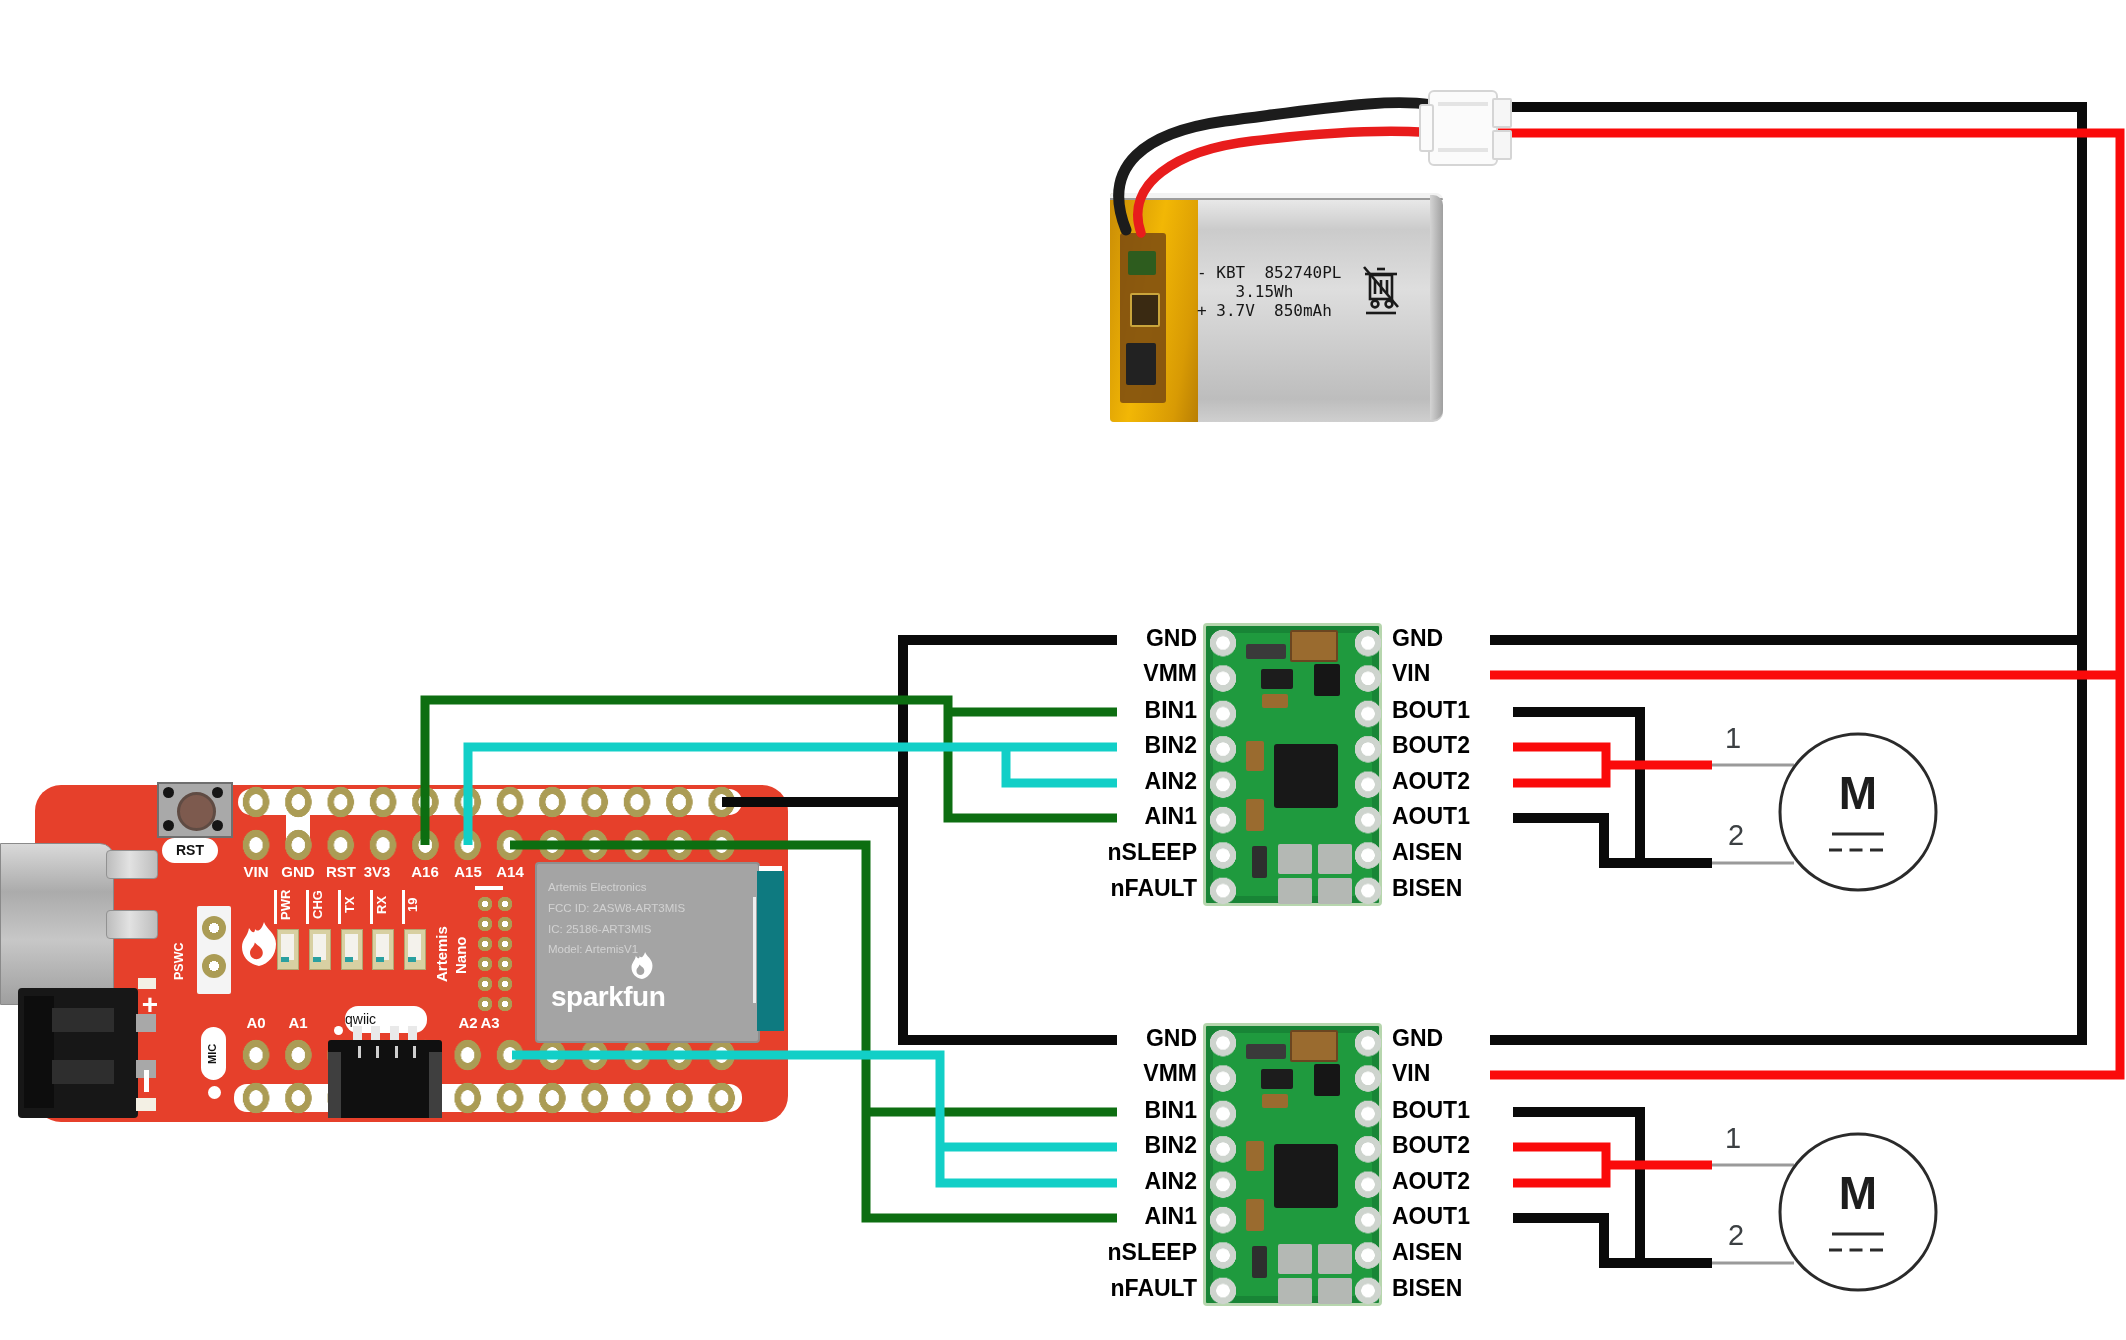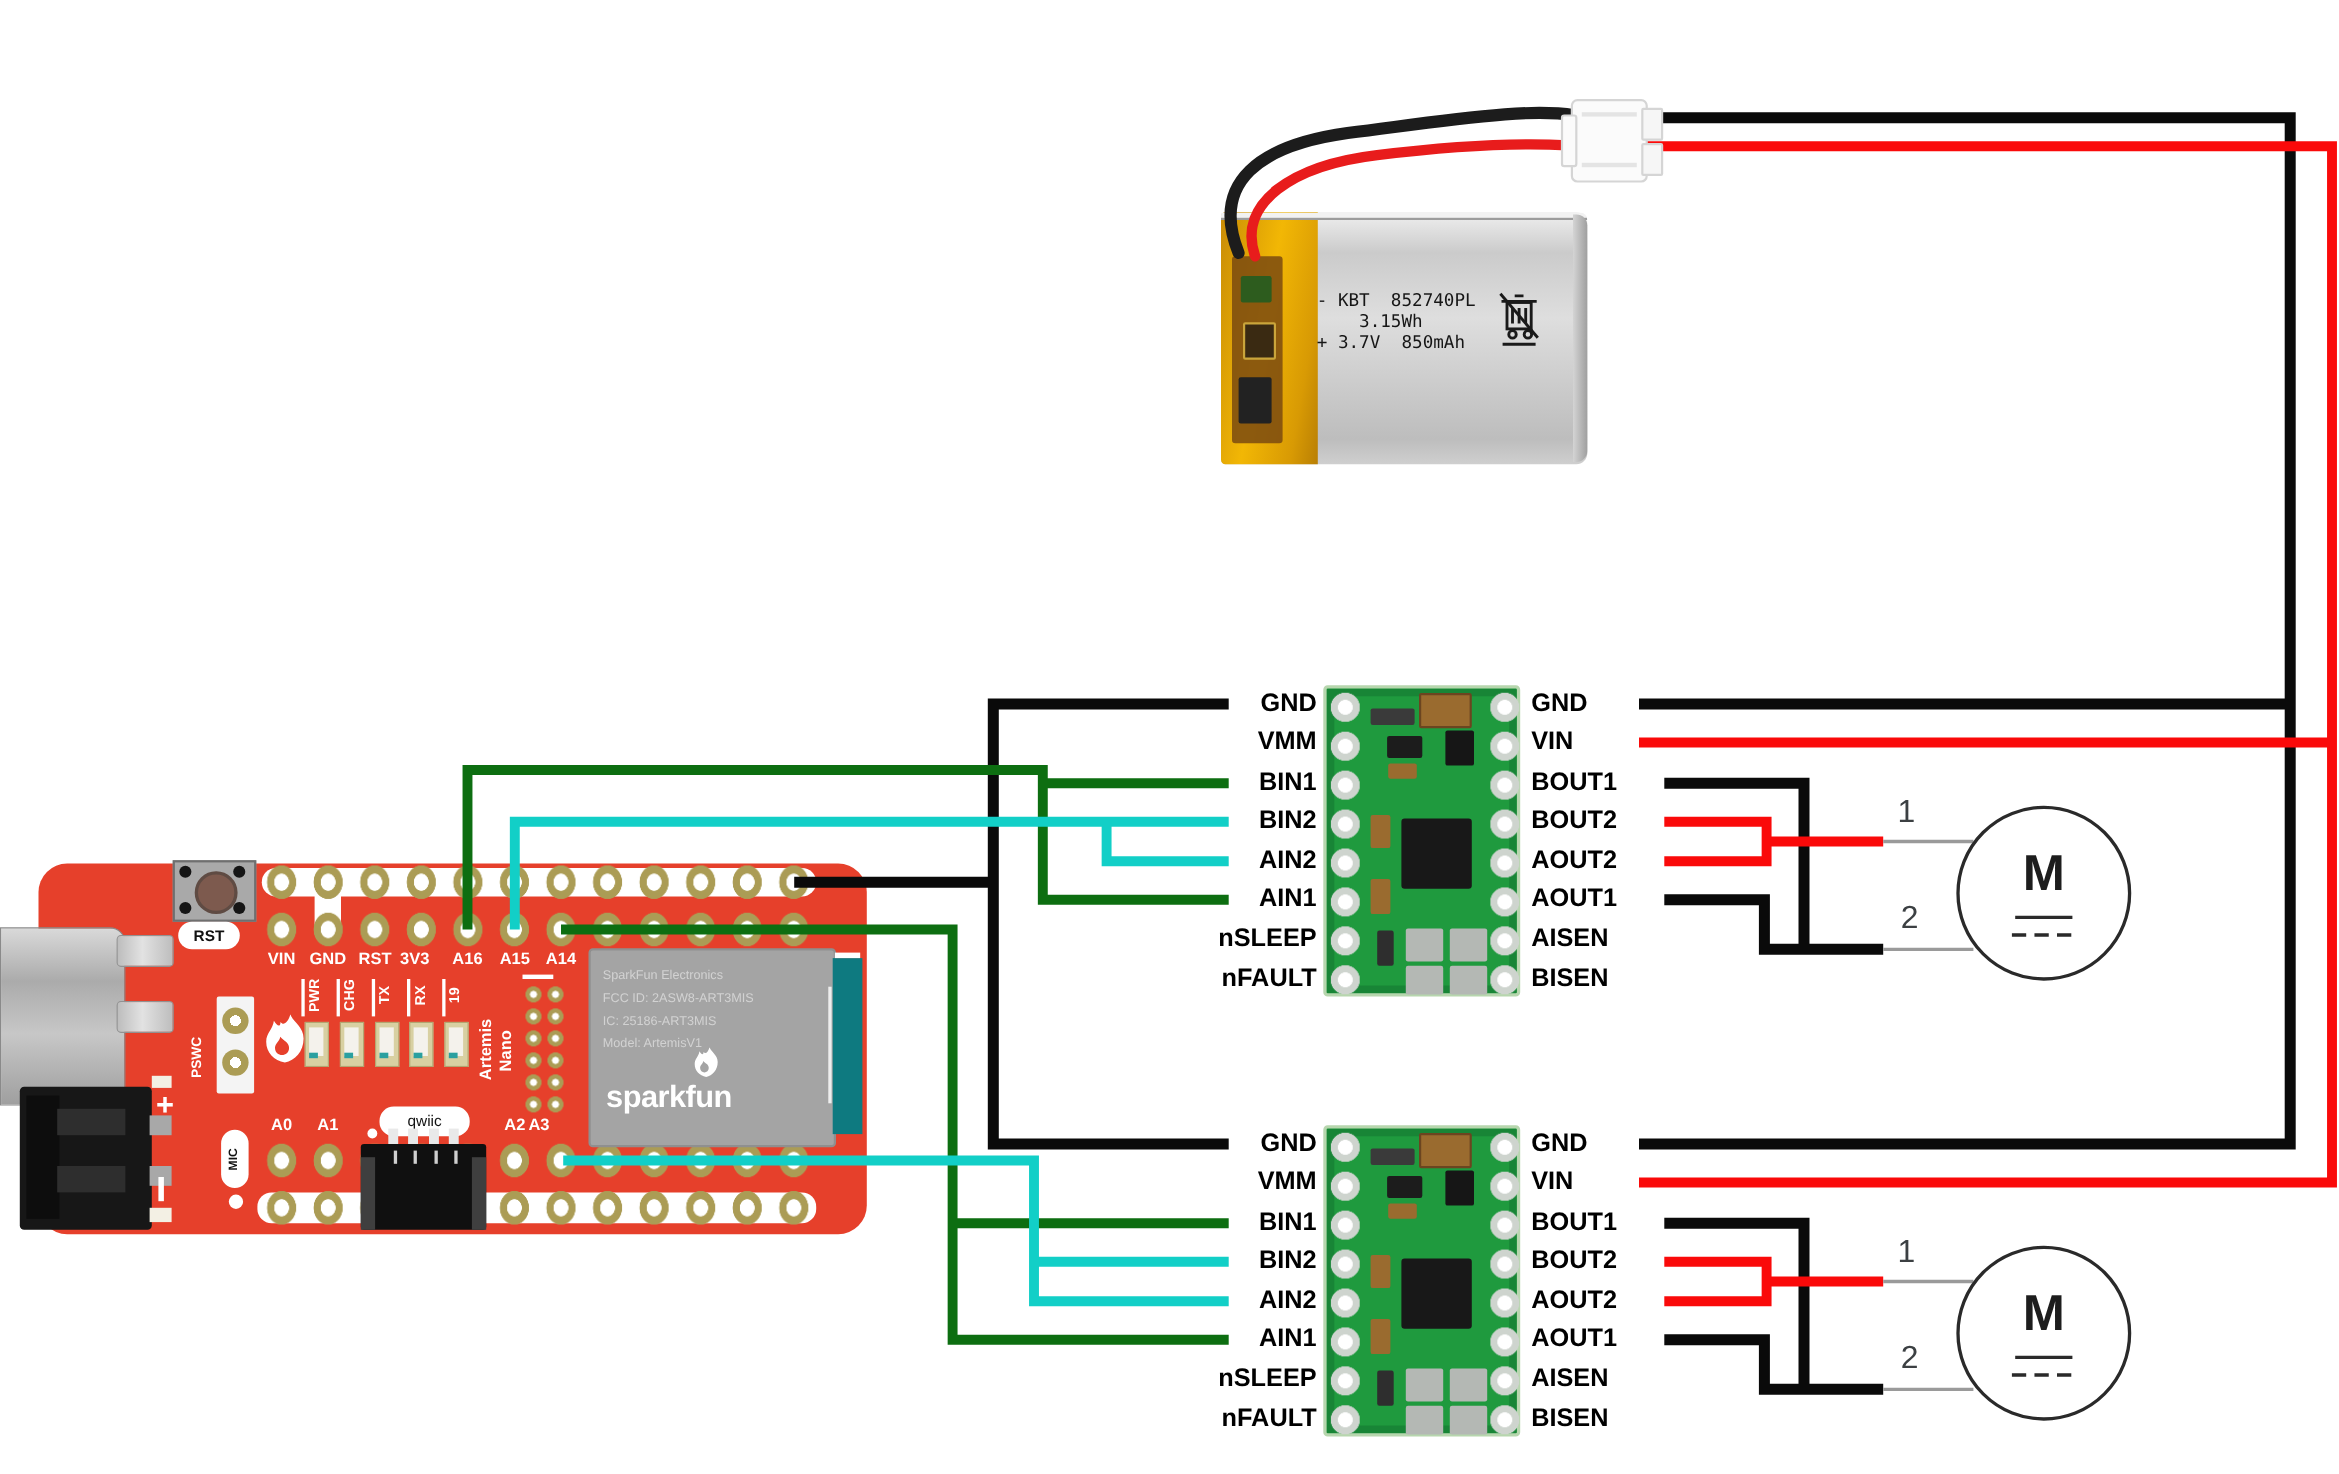--- a/index.html
+++ b/index.html
@@ -129,36 +129,36 @@
 
   <div class="abs vtext" style="left:433px;top:920px;height:68px;width:18px;color:#fff;font:bold 15px 'Liberation Sans',sans-serif;z-index:7">Artemis</div>
   <div class="abs vtext" style="left:452px;top:930px;height:50px;width:16px;color:#fff;font:bold 15px 'Liberation Sans',sans-serif;z-index:7">Nano</div>
 
   <div class="abs" style="left:475px;top:894px;width:40px;height:120px;z-index:2;
               background-image:radial-gradient(circle 7px at 10px 10px,#fff 0 3px,#ab9c55 3.5px 7px,rgba(0,0,0,0) 7.5px);
               background-size:20px 20px"></div>
   <div class="abs" style="left:475px;top:886px;width:28px;height:4px;background:#fff;z-index:2"></div>
 
   <div class="abs" style="left:535px;top:862px;width:221px;height:177px;background:#a4a4a4;border:2px solid #8f8f8f;border-radius:4px;z-index:2"></div>
-  <div class="modline" style="top:881px">SparkFun Electronics</div>
+  <div class="modline" style="top:881px">Artemis Electronics</div>
   <div class="modline" style="top:902px">FCC ID: 2ASW8-ART3MIS</div>
   <div class="modline" style="top:923px">IC: 25186-ART3MIS</div>
   <div class="modline" style="top:943px">Model: ArtemisV1</div>
   <svg class="abs" style="left:627px;top:952px;z-index:7" width="30" height="32" viewBox="0 0 38 52">
     <path fill="#ffffff" d="M24 0c2 7 12 11 12 22 0 12-8 20-17 22C9 42 2 35 2 25 2 17 8 14 9 6c3 5 6 6 6 1 3 4 7 0 9-7z"></path>
     <path fill="#a4a4a4" d="M16 18c4 5 10 6 10 13 0 5-4 8-8 8s-8-3-8-8c0-6 5-7 6-13z" transform="translate(2,6) scale(.8)"></path>
   </svg>
   <div class="abs" style="left:551px;top:981px;color:#fff;font:bold 28px 'Liberation Sans',sans-serif;letter-spacing:-.5px;z-index:7">sparkfun</div>
 
   <div class="abs" style="left:757px;top:871px;width:27px;height:160px;background:#0e7a80;z-index:2"></div>
   <div class="abs" style="left:753px;top:897px;width:3px;height:106px;background:#eee;z-index:2"></div>
   <div class="abs" style="left:759px;top:866px;width:23px;height:5px;background:#fff;z-index:2"></div>
 
   <div class="abs" style="left:345px;top:1006px;width:82px;height:27px;background:#fff;border-radius:13px;z-index:3;
-              text-align:center;font:14px 'Liberation Sans',sans-serif;line-height:27px;color:#111">qwiic</div>
+              font:14px 'Liberation Sans',sans-serif;line-height:27px;color:#111">qwiic</div>
   <div class="abs" style="left:334px;top:1026px;width:9px;height:9px;border-radius:50%;background:#fff;z-index:3"></div>
   <div class="abs" style="left:353px;top:1026px;width:9px;height:18px;background:#e9e9e9;z-index:3"></div>
   <div class="abs" style="left:371px;top:1026px;width:9px;height:18px;background:#e9e9e9;z-index:3"></div>
   <div class="abs" style="left:390px;top:1026px;width:9px;height:18px;background:#e9e9e9;z-index:3"></div>
   <div class="abs" style="left:408px;top:1026px;width:9px;height:18px;background:#e9e9e9;z-index:3"></div>
   <div class="abs" style="left:328px;top:1040px;width:114px;height:78px;background:#101010;border-radius:3px;z-index:4">
     <div class="abs" style="left:0;top:12px;width:13px;height:66px;background:#3f3f3f"></div>
     <div class="abs" style="left:101px;top:12px;width:13px;height:66px;background:#3f3f3f"></div>
     <div class="abs" style="left:30px;top:6px;width:3px;height:12px;background:#cfcfcf"></div>
     <div class="abs" style="left:48px;top:6px;width:3px;height:12px;background:#cfcfcf"></div>

